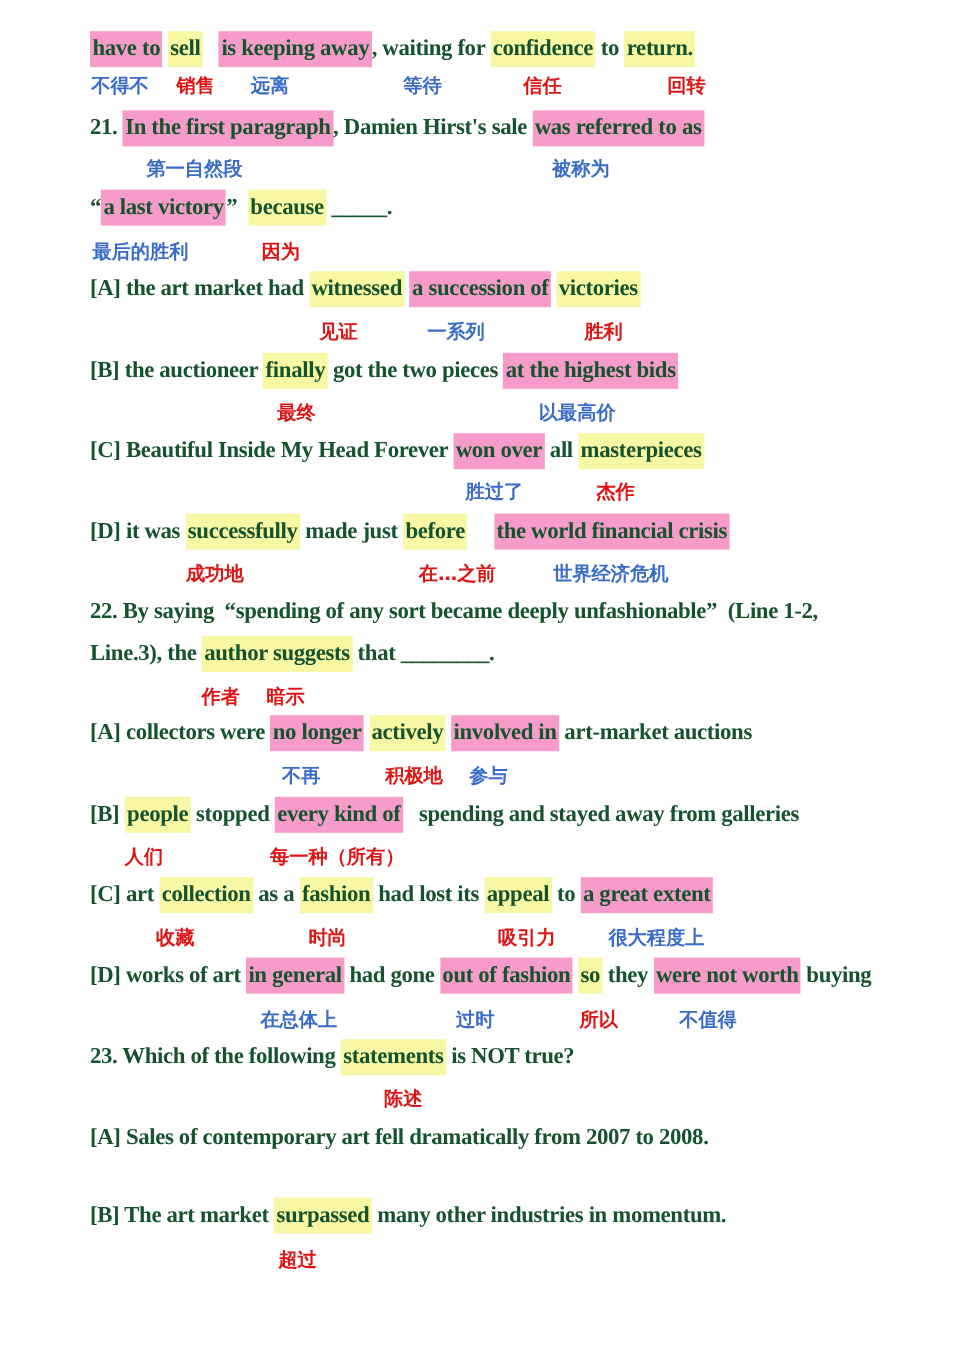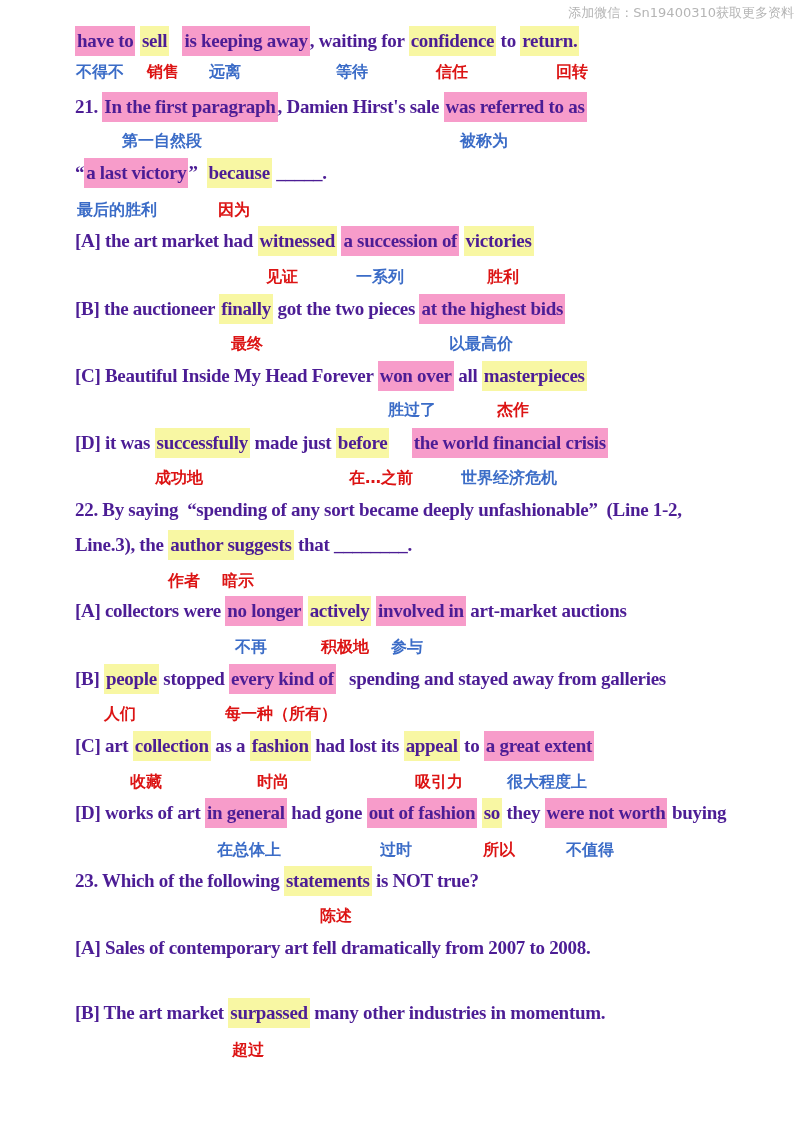--- a/index.html
+++ b/index.html
@@ -16,21 +16,21 @@
     font-family:"DejaVu Sans", sans-serif;
     font-size:13px;color:#b5b5b5;
     white-space:pre;
   }
   .line-en{
     position:absolute;left:75px;
     font-family:"Liberation Serif", serif;
     font-weight:bold;
     font-size:19px;line-height:26px;
     letter-spacing:-0.3px;
-    color:#4c1d95;
+    color:#14532d;
     white-space:pre;
   }
   .hl{padding:4px 2px 5px 2px;}
   .hl-pink{background:var(--pink,#f79cca);}
   .hl-yellow{background:var(--yellow,#f8f7a3);}
   .line-zh{
     position:absolute;left:0;width:100%;height:22px;
   }
   .zh-word{
     position:absolute;top:0;
@@ -47,21 +47,20 @@
     text-align:center;
     font-family:"Liberation Serif", serif;
     font-size:15px;color:#1a1a1a;
     white-space:pre;
   }
 </style>
 </head>
 <body>
 
 <div class="page">
-  <div class="watermark">添加微信：Sn19400310获取更多资料</div>
   <div>
       <div class="line-en" style="top: 28px;"><span class="hl hl-pink">have to</span><span> </span><span class="hl hl-yellow">sell</span><span>   </span><span class="hl hl-pink">is keeping away</span><span>, waiting for </span><span class="hl hl-yellow">confidence</span><span> to </span><span class="hl hl-yellow">return.</span></div>
       <div class="line-zh" style="top: 62px;">
         <span class="zh-word zh-blue" style="left: 76px;">不得不</span>
         <span class="zh-word zh-red" style="left: 147px;">销售</span>
         <span class="zh-word zh-blue" style="left: 209px;">远离</span>
         <span class="zh-word zh-blue" style="left: 336px;">等待</span>
         <span class="zh-word zh-red" style="left: 436px;">信任</span>
         <span class="zh-word zh-red" style="left: 556px;">回转</span>
       </div>

